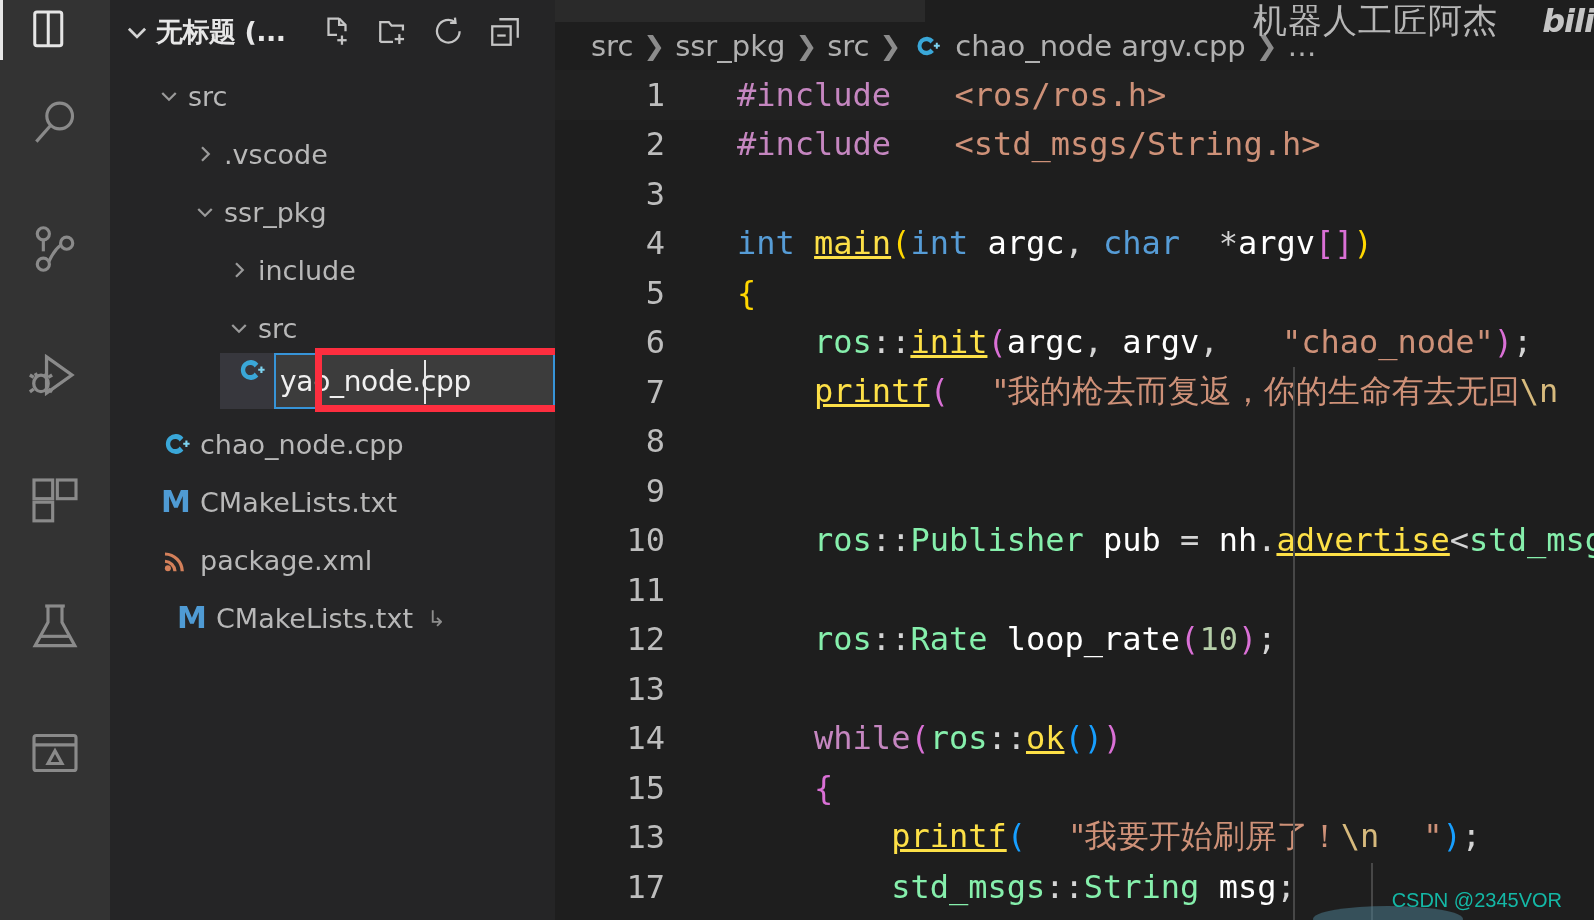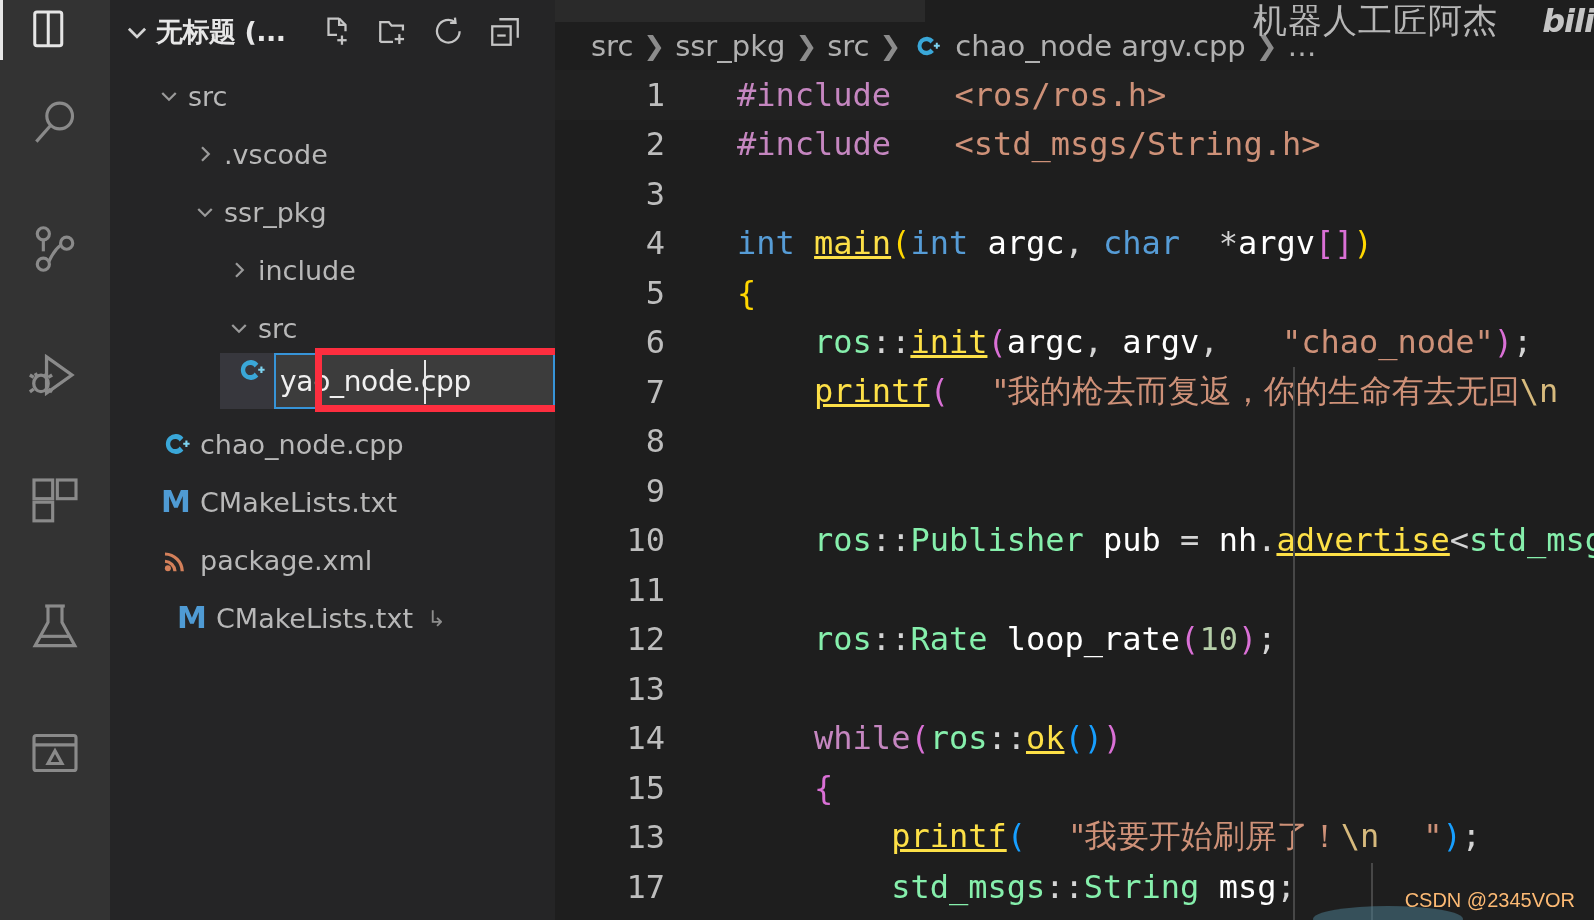--- a/index.html
+++ b/index.html
@@ -236,22 +236,22 @@
     font-size: 32px;
     font-weight: bold;
     font-style: italic;
     letter-spacing: -1px;
     white-space: nowrap;
     z-index: 30;
     pointer-events: none;
   }
   .wm-bottom {
     position: absolute;
-    right: 19px; bottom: 8px;
-    color: #fdba74;
+    right: 32px; bottom: 8px;
+    color: #14b8a6;
     font-size: 20px;
     font-family: "Liberation Sans", sans-serif;
     white-space: nowrap;
     z-index: 30;
     pointer-events: none;
   }
   .scroll-blob {
     position: absolute;
     left: 758px; bottom: -12px;
     width: 150px; height: 26px;

